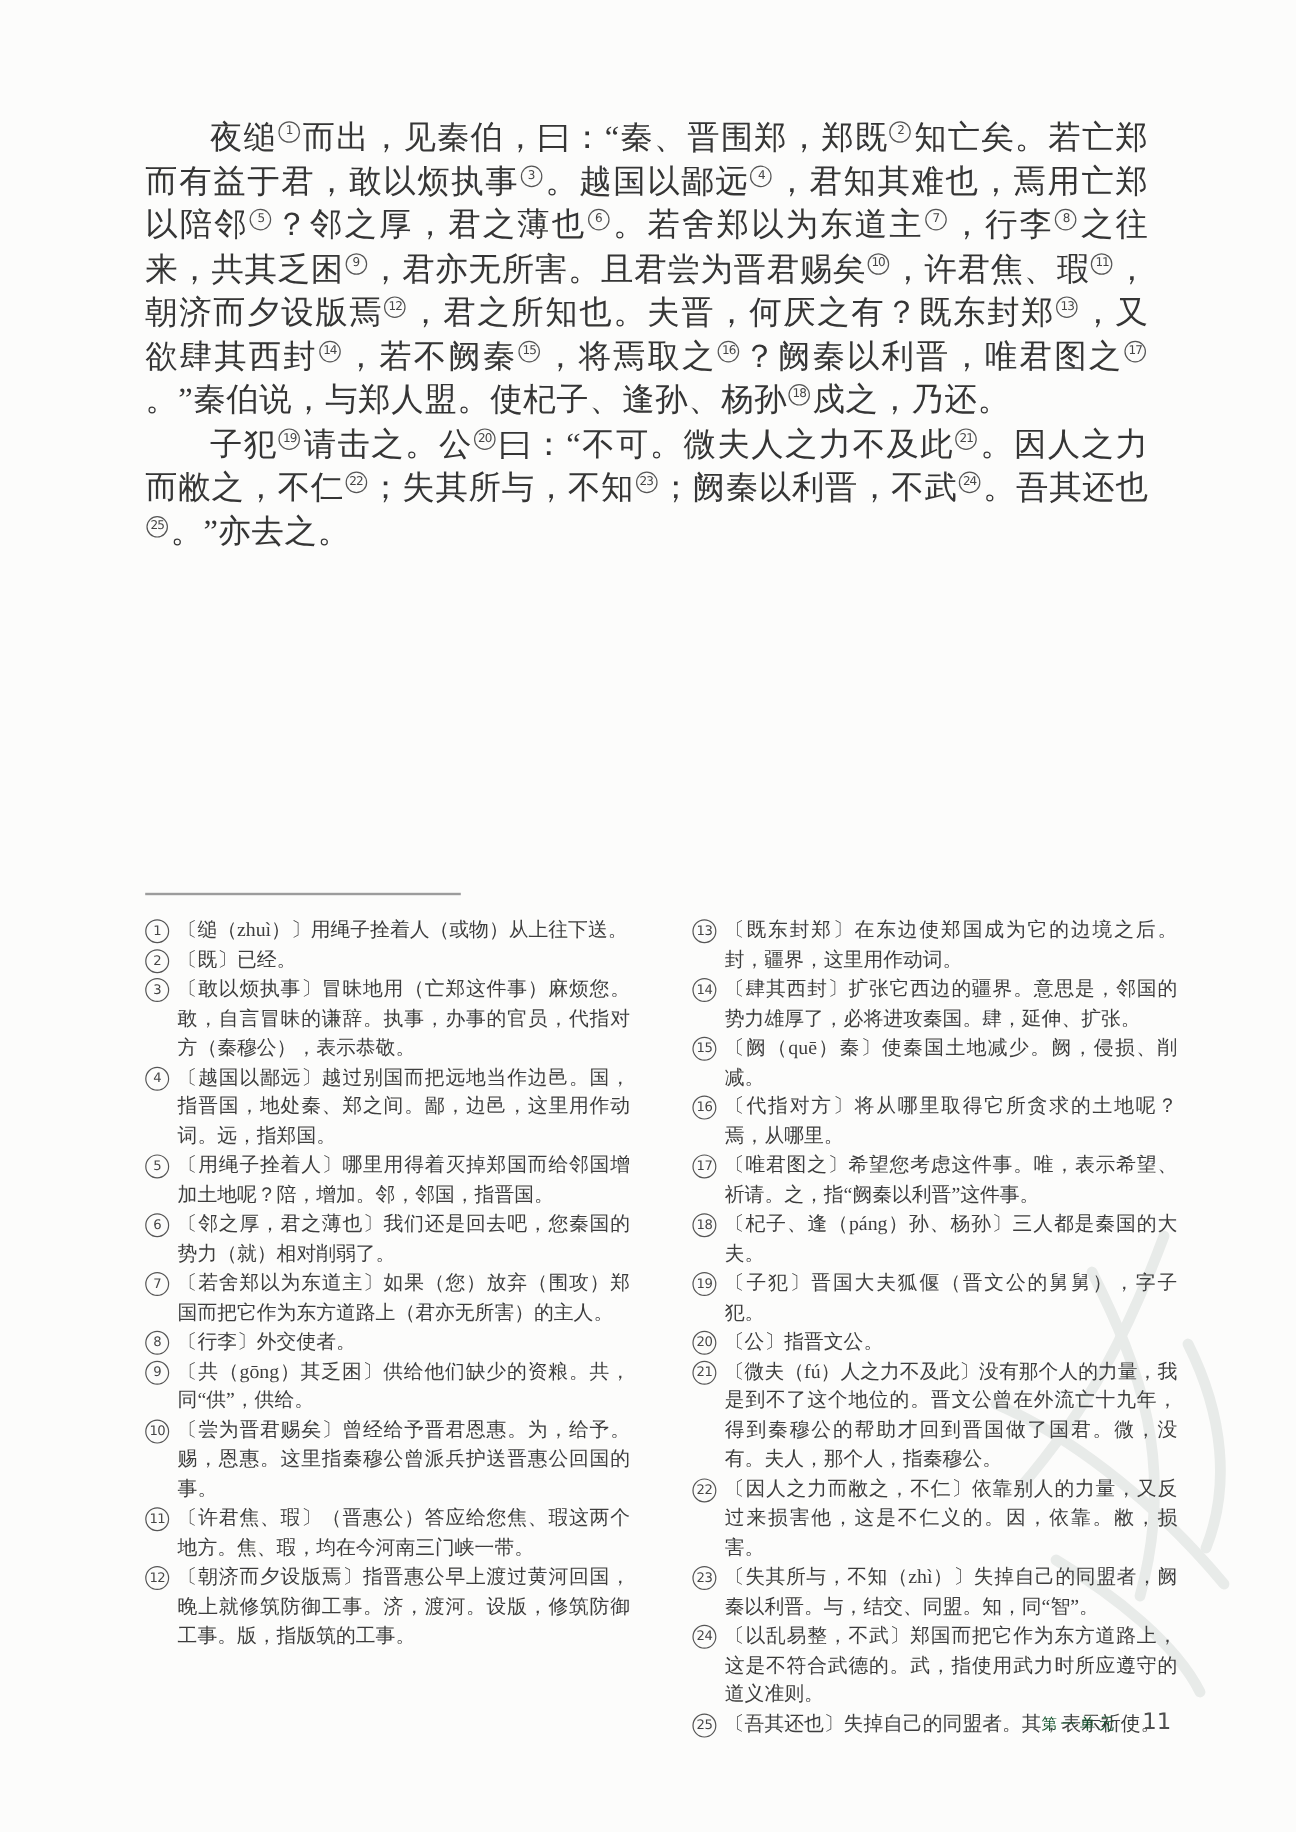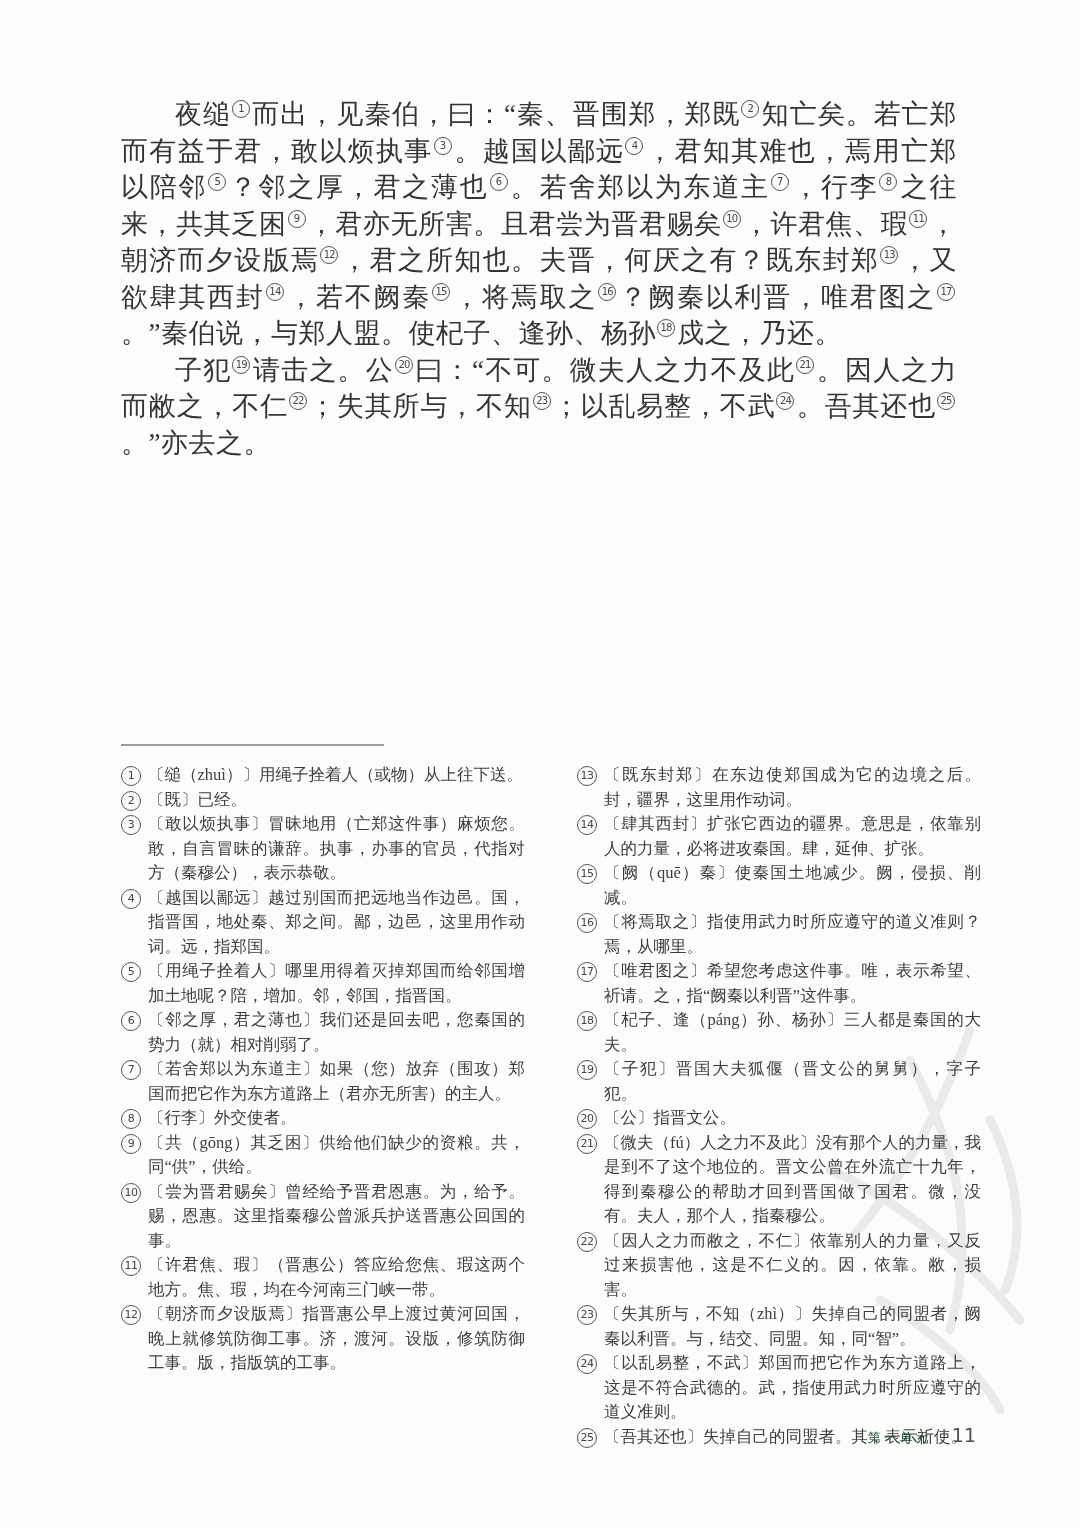--- a/index.html
+++ b/index.html
@@ -63,21 +63,21 @@
       <path d="M180 30 C 150 110, 120 170, 60 240"></path>
       <path d="M120 60 C 160 140, 190 220, 160 330"></path>
       <path d="M40 170 C 110 200, 180 260, 230 320"></path>
       <path d="M90 300 C 140 330, 190 370, 210 410"></path>
       <path d="M200 120 C 230 180, 235 240, 215 290"></path>
     </g>
   </svg>
 
   <section class="main-text">
       <p class="para"><span>夜缒</span><span class="ref">1</span><span>而出，见秦伯，曰：“秦、晋围郑，郑既</span><span class="ref">2</span><span>知亡矣。若亡郑而有益于君，敢以烦执事</span><span class="ref">3</span><span>。越国以鄙远</span><span class="ref">4</span><span>，君知其难也，焉用亡郑以陪邻</span><span class="ref">5</span><span>？邻之厚，君之薄也</span><span class="ref">6</span><span>。若舍郑以为东道主</span><span class="ref">7</span><span>，行李</span><span class="ref">8</span><span>之往来，共其乏困</span><span class="ref">9</span><span>，君亦无所害。且君尝为晋君赐矣</span><span class="ref">10</span><span>，许君焦、瑕</span><span class="ref">11</span><span>，朝济而夕设版焉</span><span class="ref">12</span><span>，君之所知也。夫晋，何厌之有？既东封郑</span><span class="ref">13</span><span>，又欲肆其西封</span><span class="ref">14</span><span>，若不阙秦</span><span class="ref">15</span><span>，将焉取之</span><span class="ref">16</span><span>？阙秦以利晋，唯君图之</span><span class="ref">17</span><span>。”秦伯说，与郑人盟。使杞子、逢孙、杨孙</span><span class="ref">18</span><span>戍之，乃还。</span></p>
-      <p class="para"><span>子犯</span><span class="ref">19</span><span>请击之。公</span><span class="ref">20</span><span>曰：“不可。微夫人之力不及此</span><span class="ref">21</span><span>。因人之力而敝之，不仁</span><span class="ref">22</span><span>；失其所与，不知</span><span class="ref">23</span><span>；以乱易整，不武</span><span class="ref">24</span><span>。吾其还也</span><span class="ref">25</span><span>。”亦去之。</span></p>
+      <p class="para"><span>子犯</span><span class="ref">19</span><span>请击之。公</span><span class="ref">20</span><span>曰：“不可。微夫人之力不及此</span><span class="ref">21</span><span>。因人之力而敝之，不仁</span><span class="ref">22</span><span>；失其所与，不知</span><span class="ref">23</span><span>；阙秦以利晋，不武</span><span class="ref">24</span><span>。吾其还也</span><span class="ref">25</span><span>。”亦去之。</span></p>
     </section>
 
   <div class="fn-divider"></div>
 
   <section class="footnotes">
     <div class="fn-col">
         <div class="fn">
           <span class="fn-num">1</span>
           <span class="fn-text">〔缒（zhuì）〕用绳子拴着人（或物）从上往下送。</span>
         </div>
@@ -126,29 +126,29 @@
           <span class="fn-text">〔朝济而夕设版焉〕指晋惠公早上渡过黄河回国，晚上就修筑防御工事。济，渡河。设版，修筑防御工事。版，指版筑的工事。</span>
         </div>
       </div>
     <div class="fn-col">
         <div class="fn">
           <span class="fn-num">13</span>
           <span class="fn-text">〔既东封郑〕在东边使郑国成为它的边境之后。封，疆界，这里用作动词。</span>
         </div>
         <div class="fn">
           <span class="fn-num">14</span>
-          <span class="fn-text">〔肆其西封〕扩张它西边的疆界。意思是，依靠别人的力量，必将进攻秦国。肆，延伸、扩张。</span>
+          <span class="fn-text">〔肆其西封〕扩张它西边的疆界。意思是，邻国的势力雄厚了，必将进攻秦国。肆，延伸、扩张。</span>
         </div>
         <div class="fn">
           <span class="fn-num">15</span>
           <span class="fn-text">〔阙（quē）秦〕使秦国土地减少。阙，侵损、削减。</span>
         </div>
         <div class="fn">
           <span class="fn-num">16</span>
-          <span class="fn-text">〔将焉取之〕指使用武力时所应遵守的道义准则？焉，从哪里。</span>
+          <span class="fn-text">〔代指对方〕将从哪里取得它所贪求的土地呢？焉，从哪里。</span>
         </div>
         <div class="fn">
           <span class="fn-num">17</span>
           <span class="fn-text">〔唯君图之〕希望您考虑这件事。唯，表示希望、祈请。之，指“阙秦以利晋”这件事。</span>
         </div>
         <div class="fn">
           <span class="fn-num">18</span>
           <span class="fn-text">〔杞子、逢（páng）孙、杨孙〕三人都是秦国的大夫。</span>
         </div>
         <div class="fn">

